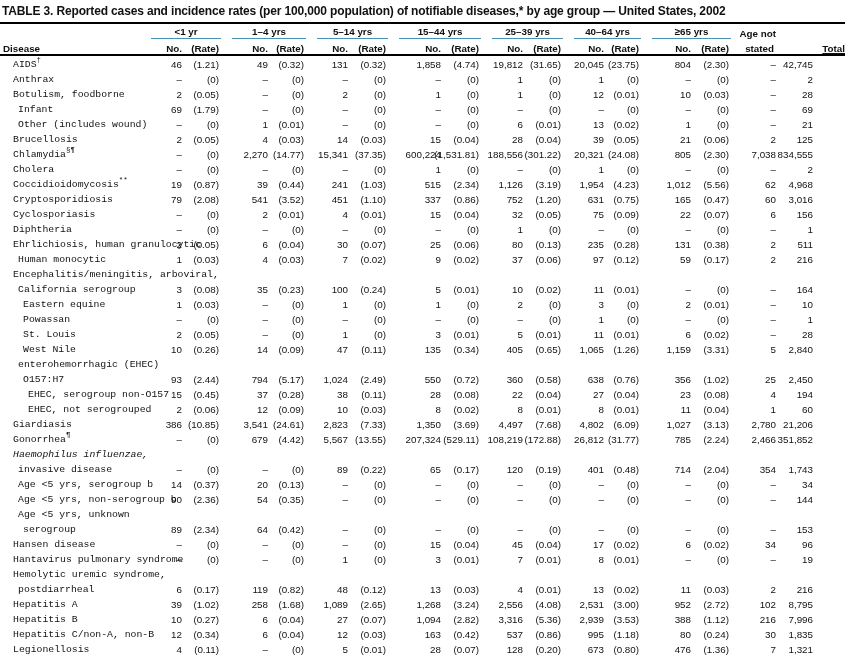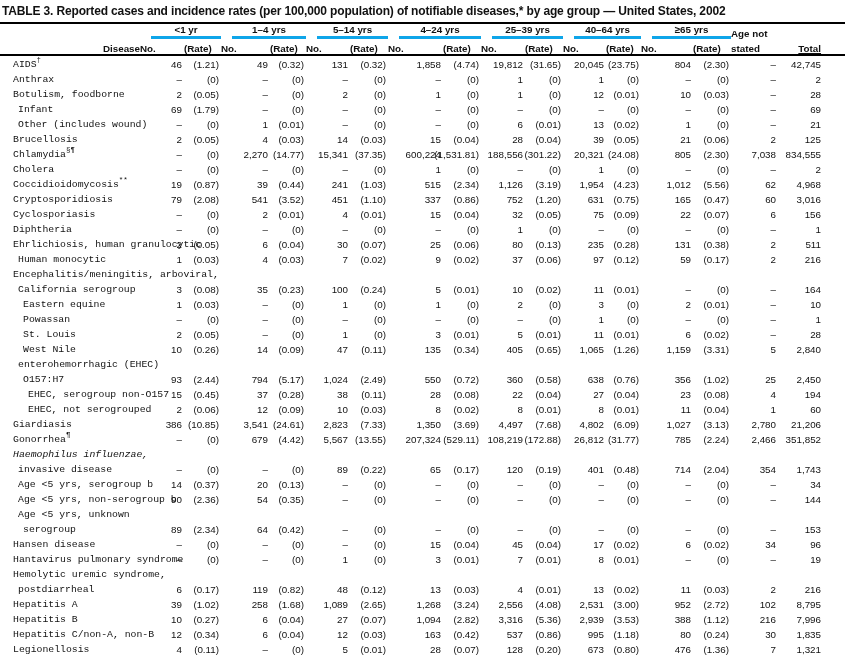--- a/index.html
+++ b/index.html
@@ -6,29 +6,29 @@
   body{width:845px;height:672px;overflow:hidden;color:#111;
        font-family:"Liberation Sans","DejaVu Sans",sans-serif;}
   .page{width:845px;}
   .title{font-size:12px;font-weight:bold;letter-spacing:-0.15px;
          padding:4px 2px 4px 2px;border-bottom:2.5px solid #000;white-space:nowrap;}
   table{border-collapse:collapse;table-layout:fixed;width:845px;}
   th,td{margin:0;padding:0;font-size:9.8px;}
   thead th{font-weight:bold;vertical-align:bottom;}
   tr.grp-row th{height:15px;}
   tr.lbl-row th{height:15px;border-bottom:2.5px solid #000;}
-  .spanner{border-bottom:3px solid #0ea5e9;text-align:center;padding-bottom:1px;
+  .spanner{border-bottom:1px solid #0ea5e9;text-align:center;padding-bottom:1px;
            margin-left:11px;margin-right:0;white-space:nowrap;}
-  th.hright{text-align:left;padding-right:2px;white-space:nowrap;}
-  th.hleft{text-align:right;padding-left:3px;}
-  th.htotal{text-align:right;padding-right:24px;text-decoration:underline;}
+  th.hright{text-align:right;padding-right:2px;white-space:nowrap;}
+  th.hleft{text-align:left;padding-left:3px;}
+  th.htotal{text-align:right;text-decoration:underline;}
   tbody td{height:14px;}
   td.num{position:relative;}
   td.num span{position:absolute;right:2px;bottom:1px;white-space:nowrap;}
-  td.total span{right:24px;}
+  td.total span{right:32px;}
   td.disease{white-space:nowrap;overflow:visible;vertical-align:bottom;padding-bottom:1px;font-family:Liberation Mono, monospace;}
   td.disease.it{font-style:italic;}
   td.ind0{padding-left:13px;} td.ind1{padding-left:18px;}
   td.ind2{padding-left:23px;} td.ind3{padding-left:28px;}
   sup{font-size:7.5px;position:relative;top:-1px;line-height:0;}
 </style>
 </head>
 <body>
 
 <div class="page">
@@ -60,21 +60,21 @@
         <th colspan="2">
             <div class="spanner">&lt;1 yr</div>
           </th>
         <th colspan="2">
             <div class="spanner">1–4 yrs</div>
           </th>
         <th colspan="2">
             <div class="spanner">5–14 yrs</div>
           </th>
         <th colspan="2">
-            <div class="spanner">4–24 yrs</div>
+            <div class="spanner">15–44 yrs</div>
           </th>
         <th colspan="2">
             <div class="spanner">25–39 yrs</div>
           </th>
         <th colspan="2">
             <div class="spanner">40–64 yrs</div>
           </th>
         <th colspan="2">
             <div class="spanner">≥65 yrs</div>
           </th>

